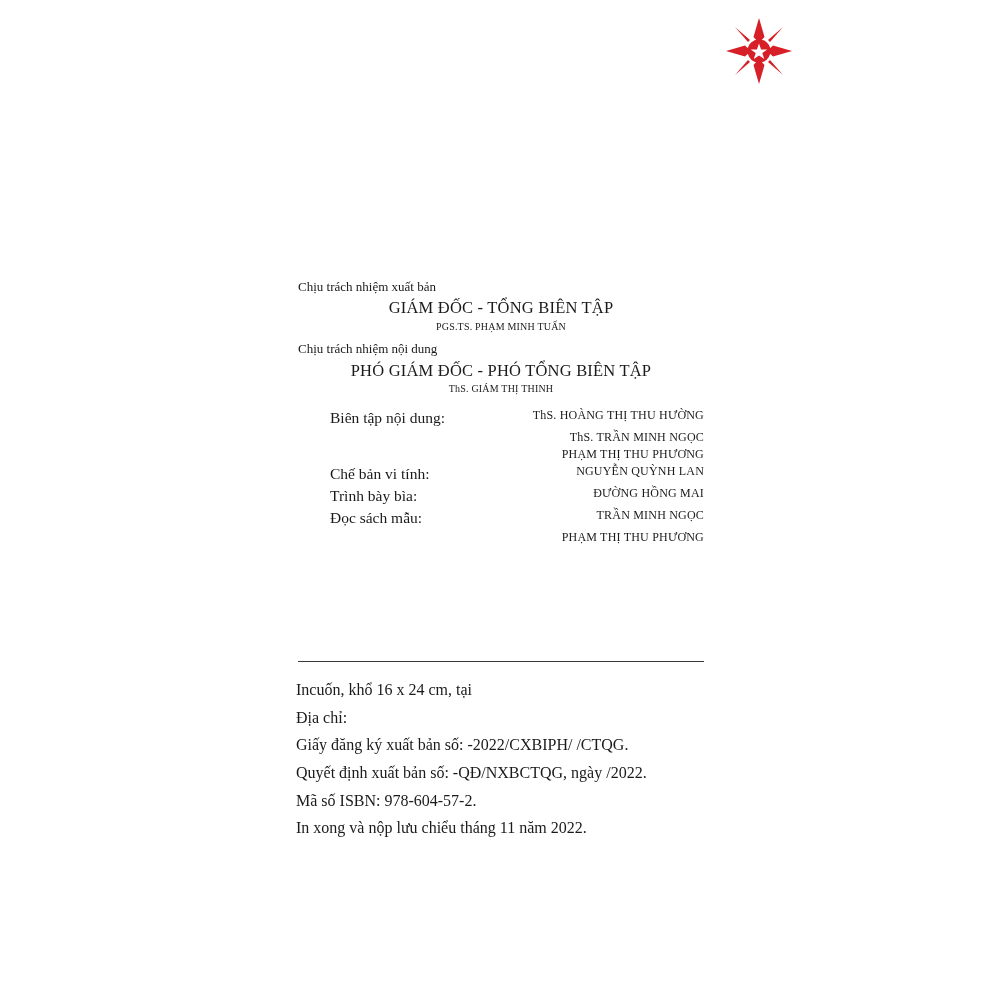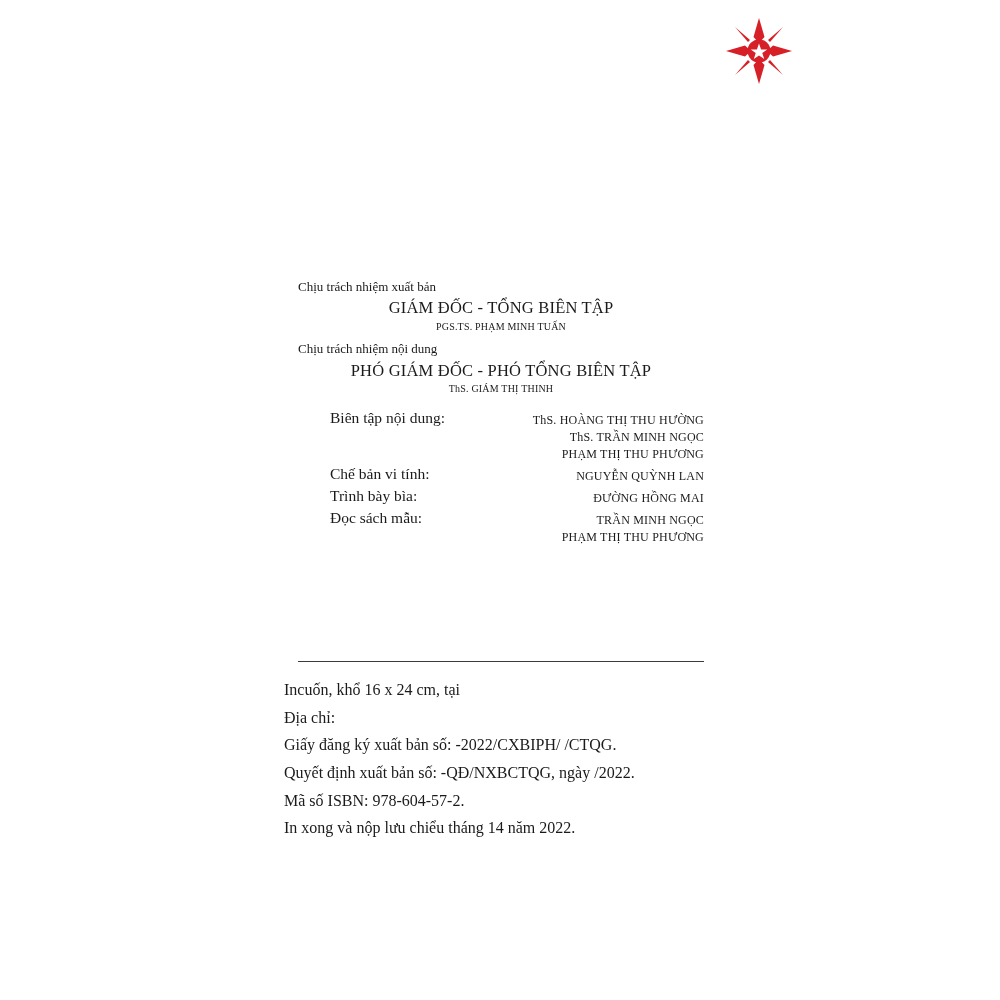--- a/index.html
+++ b/index.html
@@ -51,21 +51,21 @@
   }
 
   .gap-sm { height: 6px; }
 
   
   .rows {
     margin-top: 11px;
   }
   .row {
     display: flex;
-    align-items: flex-end;
+    align-items: flex-start;
     justify-content: space-between;
     line-height: 1.42;
     white-space: nowrap;
   }
   .row .label {
     font-size: 15.5px;
     text-align: left;
     padding-left: 32px;
   }
   .row .value {
@@ -83,21 +83,21 @@
     top: 661px;
     left: 298px;
     width: 406px;
     height: 0;
     border-top: 1px solid #3a3a3a;
   }
 
   .colophon {
     position: absolute;
     top: 676px;
-    left: 284px;
+    left: 296px;
     width: 560px;
   }
   .colophon div {
     font-size: 16px;
     line-height: 1.73;
     white-space: nowrap;
   }
 </style>
 </head>
 <body>
@@ -164,14 +164,14 @@
 </div>
 
 <div class="rule"></div>
 
 <div class="colophon">
   <div>Incuốn, khổ 16 x 24 cm, tại</div>
   <div>Địa chỉ:</div>
   <div>Giấy đăng ký xuất bản số: -2022/CXBIPH/ /CTQG.</div>
   <div>Quyết định xuất bản số: -QĐ/NXBCTQG, ngày /2022.</div>
   <div>Mã số ISBN: 978-604-57-2.</div>
-  <div>In xong và nộp lưu chiểu tháng 14 năm 2022.</div>
+  <div>In xong và nộp lưu chiểu tháng 11 năm 2022.</div>
 </div>
 
 </body></html>

